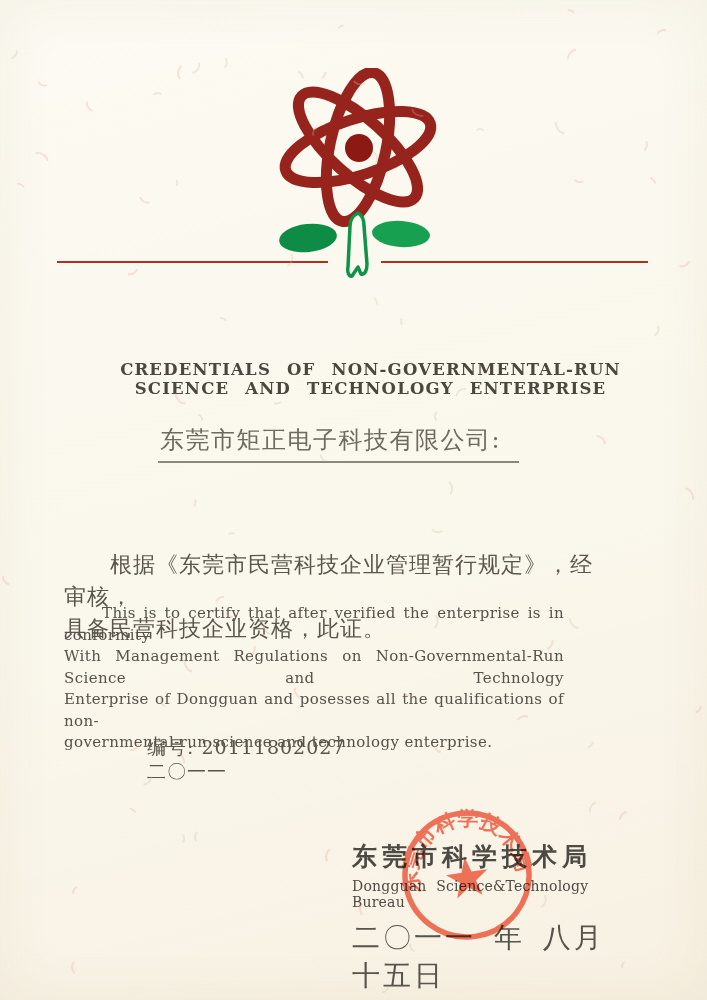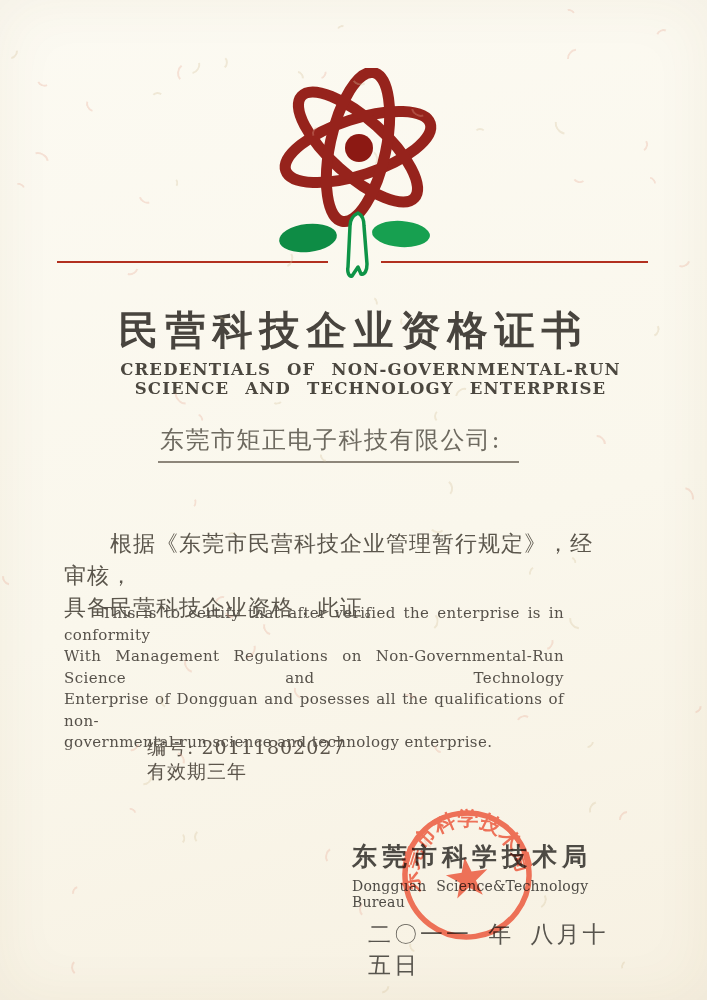--- a/index.html
+++ b/index.html
@@ -37,38 +37,38 @@
     position:absolute;left:150px;top:424px;
     font-size:24px;letter-spacing:1.5px;color:#6e6a60;
     border-bottom:2px solid #8d867a;
     padding:0 18px 5px 2px;
     margin-left:8px;
   }
   .body-cn{
     position:absolute;left:64px;top:528px;width:545px;
     font-size:22px;line-height:32px;letter-spacing:1px;color:#5b564c;
   }
-  .body-cn .indent{text-indent:46px;}
+  .body-cn .indent{text-indent:46px;margin-top:21px;}
   .body-en{
     position:absolute;left:64px;top:603px;width:500px;
     font-size:15px;line-height:21.5px;letter-spacing:0.4px;color:#56514a;
   }
   .body-en .just{text-align:justify;text-align-last:justify;}
   .body-en .first{text-indent:38px;}
   .serial{
     position:absolute;left:147px;top:735px;
     font-size:19px;line-height:24px;letter-spacing:1px;color:#5b544a;
   }
   .footer{
     position:absolute;left:352px;top:840px;width:280px;
     color:#4e4b44;text-align:left;
   }
   .issuer-cn{font-size:25px;letter-spacing:5px;font-weight:600;color:#4d4a44;}
   .issuer-en{font-size:14px;word-spacing:5px;letter-spacing:0.2px;margin-top:5px;color:#4d4a44;}
-  .date-cn{font-size:23px;letter-spacing:3px;word-spacing:6px;margin-top:9px;color:#57544d;margin-left:16px;}
+  .date-cn{font-size:28px;letter-spacing:3px;word-spacing:6px;margin-top:9px;color:#57544d;}
   .seal-svg{
     position:absolute;left:396px;top:804px;
     opacity:0.82;mix-blend-mode:multiply;
     transform:rotate(-8deg);
   }
   .seal-svg text{font-family:"DejaVu Sans", sans-serif;font-weight:700;}
 </style>
 </head>
 <body>
 
@@ -83,21 +83,20 @@
     <circle cx="116" cy="80" r="14" fill="#8c1913"></circle>
     <ellipse cx="65" cy="170" rx="29" ry="14" transform="rotate(-6 65 170)" fill="#0e8c45"></ellipse>
     <ellipse cx="158" cy="166" rx="29" ry="13" transform="rotate(4 158 166)" fill="#17a050"></ellipse>
     <path d="M 115,145 C 119,147 121,152 121,158 L 124,196 C 124,202 122,207 118,206
              L 115,199 L 109,208 C 106,209 104,204 105,199 L 107,158 C 107,151 111,147 115,145 Z" fill="#fcfaf0" stroke="#0e9447" stroke-width="3.5" stroke-linejoin="round"></path>
   </svg>
 
   <div class="rule left"></div>
   <div class="rule right"></div>
 
-  <div class="title-cn">民营科技企业资格证书</div>
   <div class="title-en">
     <div>CREDENTIALS OF NON-GOVERNMENTAL-RUN</div>
     <div>SCIENCE AND TECHNOLOGY ENTERPRISE</div>
   </div>
 
   <div class="company">东莞市矩正电子科技有限公司:</div>
 
   <div class="body-cn">
     <div class="indent">根据《东莞市民营科技企业管理暂行规定》，经审核，</div>
     <div>具备民营科技企业资格，此证。</div>
@@ -105,21 +104,21 @@
 
   <div class="body-en">
     <div class="just first">This is to certify that after verified the enterprise is in conformity</div>
     <div class="just">With Management Regulations on Non-Governmental-Run Science and Technology</div>
     <div class="just">Enterprise of Dongguan and posesses all the qualifications of non-</div>
     <div>governmental-run science and technology enterprise.</div>
   </div>
 
   <div class="serial">
     <div><span>编号:</span> <span>20111802027</span></div>
-    <div>有效期三年</div>
+    <div>二〇一一</div>
   </div>
 
   <div class="footer">
     <div class="issuer-cn">东莞市科学技术局</div>
     <div class="issuer-en">Dongguan Science&amp;Technology Bureau</div>
     <div class="date-cn">二〇一一 年 八月十五日</div>
   </div>
 
   <svg class="seal-svg" width="142" height="142" viewBox="-71 -71 142 142">
     <circle cx="0" cy="0" r="62" fill="none" stroke="#f2583e" stroke-width="5.5"></circle>

